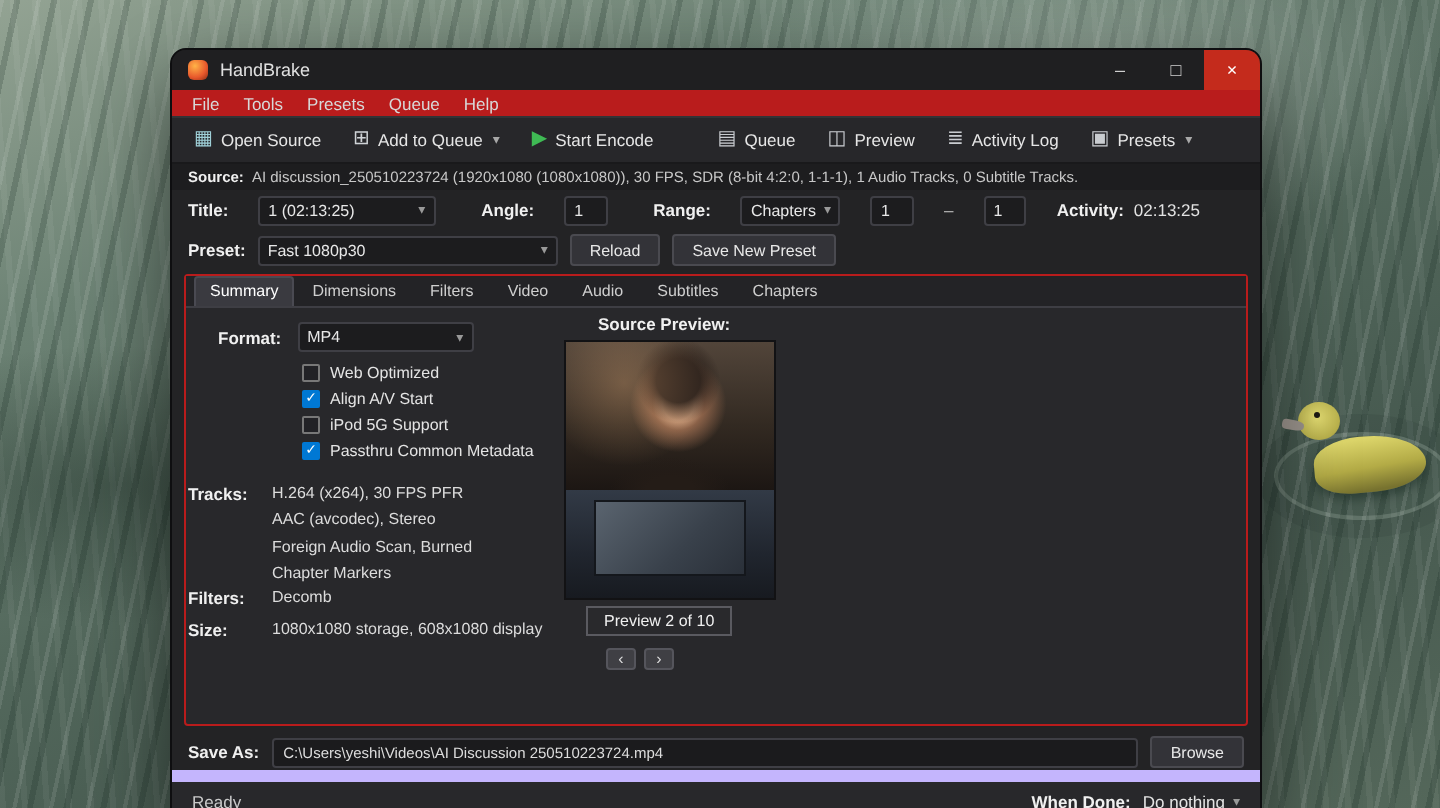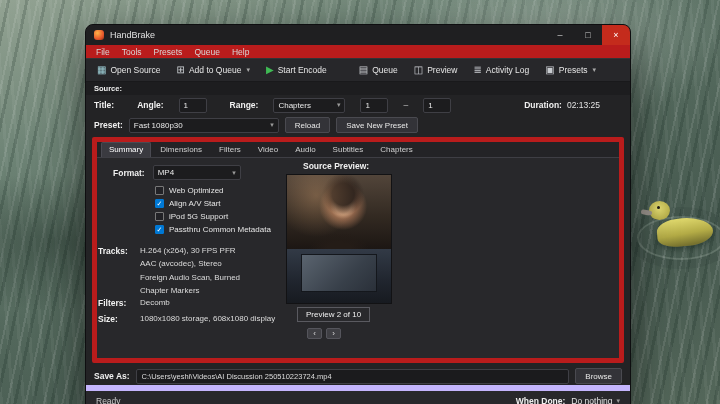--- a/index.html
+++ b/index.html
@@ -65,21 +65,21 @@
   .w-title{width:132px}.w-range{width:72px}.w-preset{width:150px}.w-format{width:88px}
   .numbox{width:28px;height:15px;background:#1c1c1e;border:1px solid #3f3f45;border-radius:2px;display:flex;
     align-items:center;padding:0 4px;font-size:8px;color:#e8e8e8}
   .sep{color:#bbb}
   .duration{margin-left:auto;margin-right:22px;display:flex;gap:5px;align-items:center}
 
   .preset-row{height:20px;flex:0 0 auto;display:flex;align-items:center;padding:0 8px;gap:6px;font-size:8.5px;color:#e2e2e2}
   .btn{height:16px;background:#333338;border:1px solid #4a4a50;border-radius:2px;color:#e8e8e8;font-size:8px;
     padding:0 9px;display:flex;align-items:center;white-space:nowrap}
 
-  .panel{flex:1;margin:2px 6px 4px;border:5px solid #b91c1c;background:#28282b;display:flex;flex-direction:column;border-radius:2px}
+  .panel{flex:1;margin:2px 6px 4px;border:1px solid #b91c1c;background:#28282b;display:flex;flex-direction:column;border-radius:2px}
   .tabs{height:16px;flex:0 0 auto;display:flex;align-items:flex-end;background:#232326;border-bottom:1px solid #3e3e44;
     padding-left:4px;gap:1px}
   .tab{font-size:8px;color:#cfcfcf;padding:2px 7px 3px;border:1px solid transparent;border-bottom:none}
   .tab.active{background:#3a3a40;border-color:#4a4a52;color:#fff;border-radius:2px 2px 0 0}
   .panel-content{position:relative;flex:1;overflow:hidden}
 
   .format-row{position:absolute;left:16px;top:7px;display:flex;align-items:center;gap:8px;font-size:8.5px;color:#e8e8e8}
   .chk-col{position:absolute;left:58px;top:28px;display:flex;flex-direction:column;gap:4px}
   .chk-row{display:flex;align-items:center;gap:5px}
   .chk{width:9px;height:9px;border:1px solid #787878;border-radius:1px;background:#222226;display:flex;
@@ -184,42 +184,47 @@
       </div>
       <div class="tb-btn">
         <span class="tb-icon ic-preset">▣</span>
         <span>Presets</span>
         <span class="tb-dd">▾</span>
       </div>
     </div>
 
     <div class="source-row">
       <span class="lbl">Source:</span>
+      <span>AI discussion_250510223724 (1920x1080 (1080x1080)), 30 FPS, SDR (8-bit 4:2:0, 1-1-1), 1 Audio Tracks, 0 Subtitle Tracks.</span>
     </div>
 
     <div class="title-row">
       <span class="lbl">Title:</span>
+      <div class="combo w-title">
+        <span>1 (02:13:25)</span>
+        <span class="arr">▾</span>
+      </div>
       <span class="lbl" style="margin-left:8px">Angle:</span>
       <div class="numbox">
         <span>1</span>
       </div>
       <span class="lbl" style="margin-left:8px">Range:</span>
       <div class="combo w-range">
         <span>Chapters</span>
         <span class="arr">▾</span>
       </div>
       <div class="numbox">
         <span>1</span>
       </div>
       <span class="sep">–</span>
       <div class="numbox">
         <span>1</span>
       </div>
       <div class="duration">
-        <span class="lbl">Duration:</span>
+        <span class="lbl">Activity:</span>
         <span>02:13:25</span>
       </div>
     </div>
 
     <div class="preset-row">
       <span class="lbl">Preset:</span>
       <div class="combo w-preset">
         <span>Fast 1080p30</span>
         <span class="arr">▾</span>
       </div>

